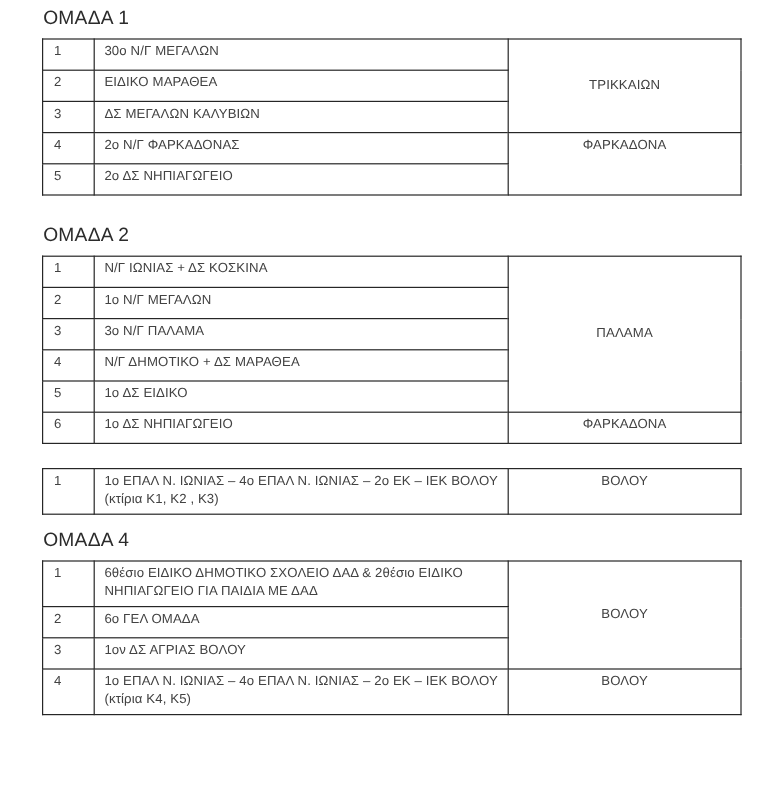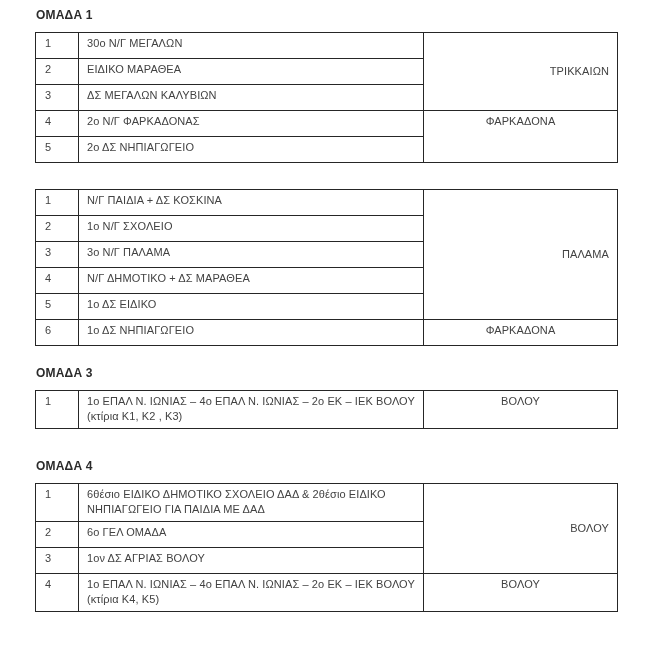--- a/index.html
+++ b/index.html
@@ -15,25 +15,25 @@
     height: 665px;
     background: var(--background);
     font-family: "Liberation Sans", "DejaVu Sans", sans-serif;
     padding: 8px 33px 0 35px;
     overflow: hidden;
   }
   .group { margin: 0; }
   .group + .group-g2 { margin-top: 26px; }
   .group-g2 { margin-top: 26px; }
   .group-g3 { margin-top: 20px; }
-  .group-g4 { margin-top: 30px; }
+  .group-g4 { margin-top: 14px; }
   .group-heading {
-    font-size: 12px;
+    font-size: 16px;
     line-height: 15px;
-    font-weight: 700;
+    font-weight: 400;
     color: var(--heading);
     margin: 0 0 9px 1px;
     letter-spacing: 0.2px;
   }
   table.schedule-table {
     border-collapse: collapse;
     table-layout: fixed;
     width: 582px;
   }
   col.c-num    { width: 43px; }
@@ -44,21 +44,21 @@
     font-size: 11px;
     line-height: 15px;
     color: var(--text);
     vertical-align: top;
     padding: 3px 8px 4px 8px;
     height: 26px;
     letter-spacing: 0.1px;
   }
   td.num { padding-left: 9px; }
   td.muni { text-align: center; }
-  td.v-mid { vertical-align: middle; text-align: right; }
+  td.v-mid { vertical-align: middle; }
 </style>
 </head>
 <body>
 
 <section class="group">
   <h2 class="group-heading">ΟΜΑΔΑ 1</h2>
   <table class="schedule-table">
     <colgroup>
         <col class="c-num">
         <col class="c-school">
@@ -85,35 +85,36 @@
       </tr>
       <tr>
         <td class="num">5</td>
         <td class="school">2ο ΔΣ ΝΗΠΙΑΓΩΓΕΙΟ</td>
       </tr>
     </tbody>
   </table>
 </section>
 
 <section class="group group-g2">
+  <h2 class="group-heading">ΟΜΑΔΑ 2</h2>
   <table class="schedule-table">
     <colgroup>
         <col class="c-num">
         <col class="c-school">
         <col class="c-muni">
       </colgroup>
     <tbody>
       <tr>
         <td class="num">1</td>
-        <td class="school">Ν/Γ ΠΑΙΔΙΑ + ΔΣ ΚΟΣΚΙΝΑ</td>
+        <td class="school">Ν/Γ ΙΩΝΙΑΣ + ΔΣ ΚΟΣΚΙΝΑ</td>
         <td class="muni v-mid" rowspan="5">ΠΑΛΑΜΑ</td>
       </tr>
       <tr>
         <td class="num">2</td>
-        <td class="school">1ο Ν/Γ ΣΧΟΛΕΙΟ</td>
+        <td class="school">1ο Ν/Γ ΜΕΓΑΛΩΝ</td>
       </tr>
       <tr>
         <td class="num">3</td>
         <td class="school">3ο Ν/Γ ΠΑΛΑΜΑ</td>
       </tr>
       <tr>
         <td class="num">4</td>
         <td class="school">Ν/Γ ΔΗΜΟΤΙΚΟ + ΔΣ ΜΑΡΑΘΕΑ</td>
       </tr>
       <tr>
@@ -123,21 +124,20 @@
       <tr>
         <td class="num">6</td>
         <td class="school">1ο ΔΣ ΝΗΠΙΑΓΩΓΕΙΟ</td>
         <td class="muni">ΦΑΡΚΑΔΟΝΑ</td>
       </tr>
     </tbody>
   </table>
 </section>
 
 <section class="group group-g3">
-  <h2 class="group-heading">ΟΜΑΔΑ 3</h2>
   <table class="schedule-table">
     <colgroup>
         <col class="c-num">
         <col class="c-school">
         <col class="c-muni">
       </colgroup>
     <tbody>
       <tr>
         <td class="num">1</td>
         <td class="school">1ο ΕΠΑΛ Ν. ΙΩΝΙΑΣ – 4ο ΕΠΑΛ Ν. ΙΩΝΙΑΣ – 2ο ΕΚ – ΙΕΚ ΒΟΛΟΥ (κτίρια Κ1, Κ2 , Κ3)</td>

